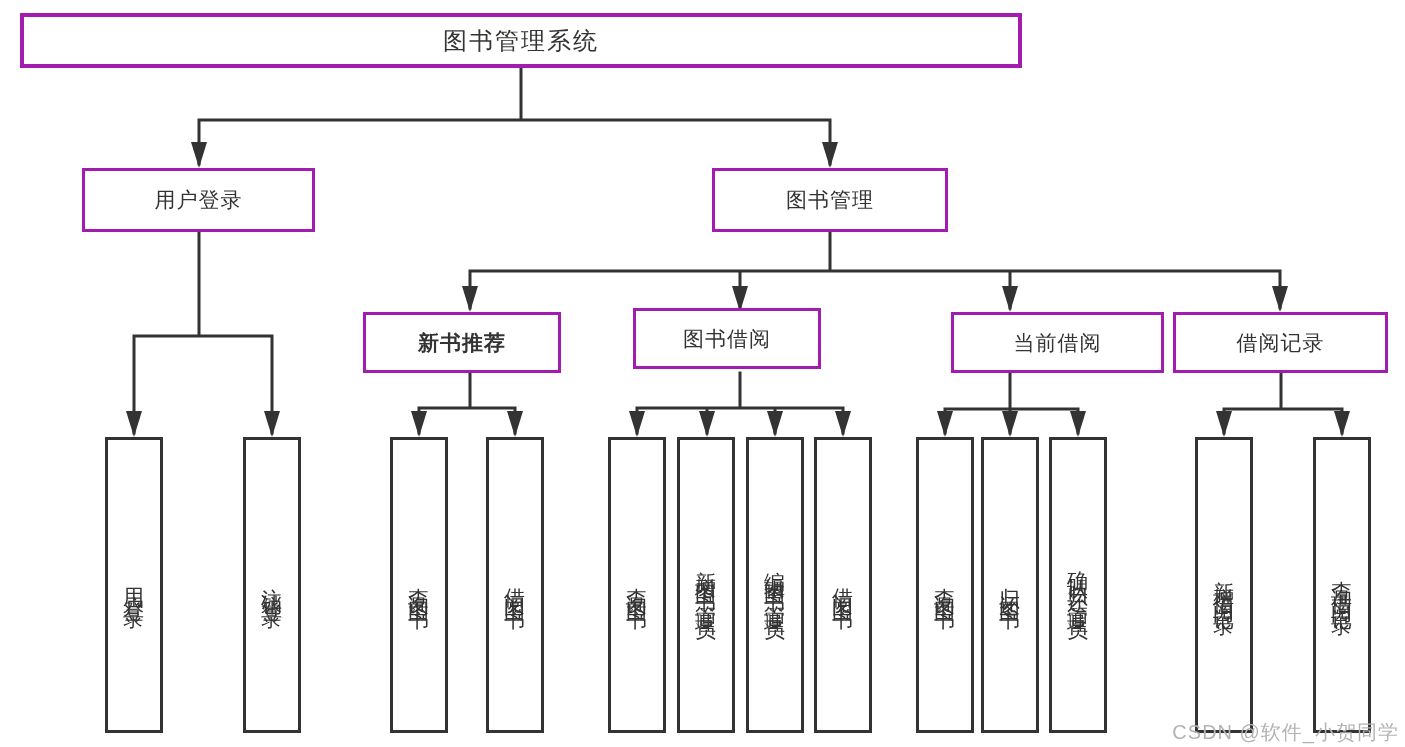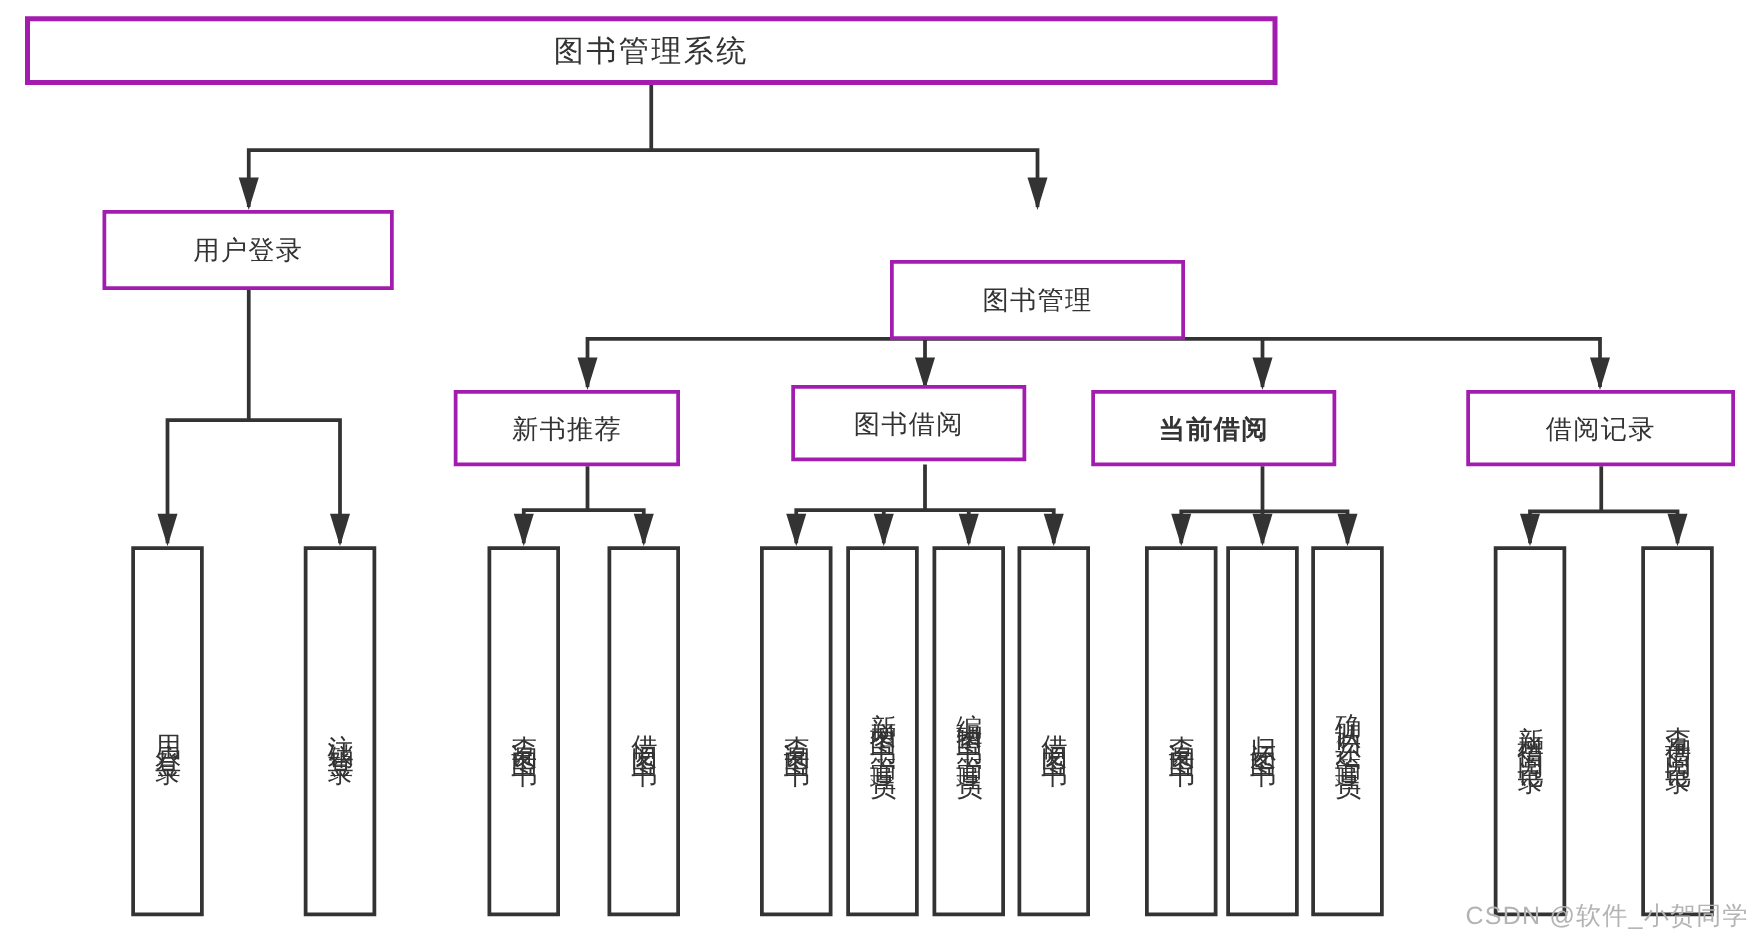--- a/index.html
+++ b/index.html
@@ -63,25 +63,25 @@
       <polygon points="1002,411 1018,411 1010,437"></polygon>
       <polygon points="1070,411 1086,411 1078,437"></polygon>
       <polygon points="1216,411 1232,411 1224,437"></polygon>
       <polygon points="1334,411 1350,411 1342,437"></polygon>
     </g>
   </svg>
 
   <div class="hbox root" style="left:20px;top:13px;width:1002px;height:55px;">图书管理系统</div>
 
   <div class="hbox" style="left:82px;top:168px;width:233px;height:64px;">用户登录</div>
-  <div class="hbox" style="left:712px;top:168px;width:236px;height:64px;margin-top:40px;">图书管理</div>
+  <div class="hbox" style="left:712px;top:168px;width:236px;height:64px;">图书管理</div>
 
-  <div class="hbox" style="left:363px;top:312px;width:181px;height:61px;">新书推荐</div>
+  <div class="hbox" style="left:363px;top:312px;width:198px;height:61px;font-weight:bold;">新书推荐</div>
   <div class="hbox" style="left:633px;top:308px;width:188px;height:61px;">图书借阅</div>
-  <div class="hbox" style="left:873px;top:312px;width:196px;height:61px;font-weight:bold;">当前借阅</div>
+  <div class="hbox" style="left:951px;top:312px;width:213px;height:61px;">当前借阅</div>
   <div class="hbox" style="left:1173px;top:312px;width:215px;height:61px;text-align:right;">借阅记录</div>
 
   <div class="vbox" style="left:105px;top:437px;width:58px;height:296px;">用户登录</div>
   <div class="vbox" style="left:243px;top:437px;width:58px;height:296px;">注销登录</div>
 
   <div class="vbox" style="left:390px;top:437px;width:58px;height:296px;">查询图书</div>
   <div class="vbox" style="left:486px;top:437px;width:58px;height:296px;">借阅图书</div>
 
   <div class="vbox" style="left:608px;top:437px;width:58px;height:296px;">查询图书</div>
   <div class="vbox" style="left:677px;top:437px;width:58px;height:296px;">新增图书（管理员）</div>

